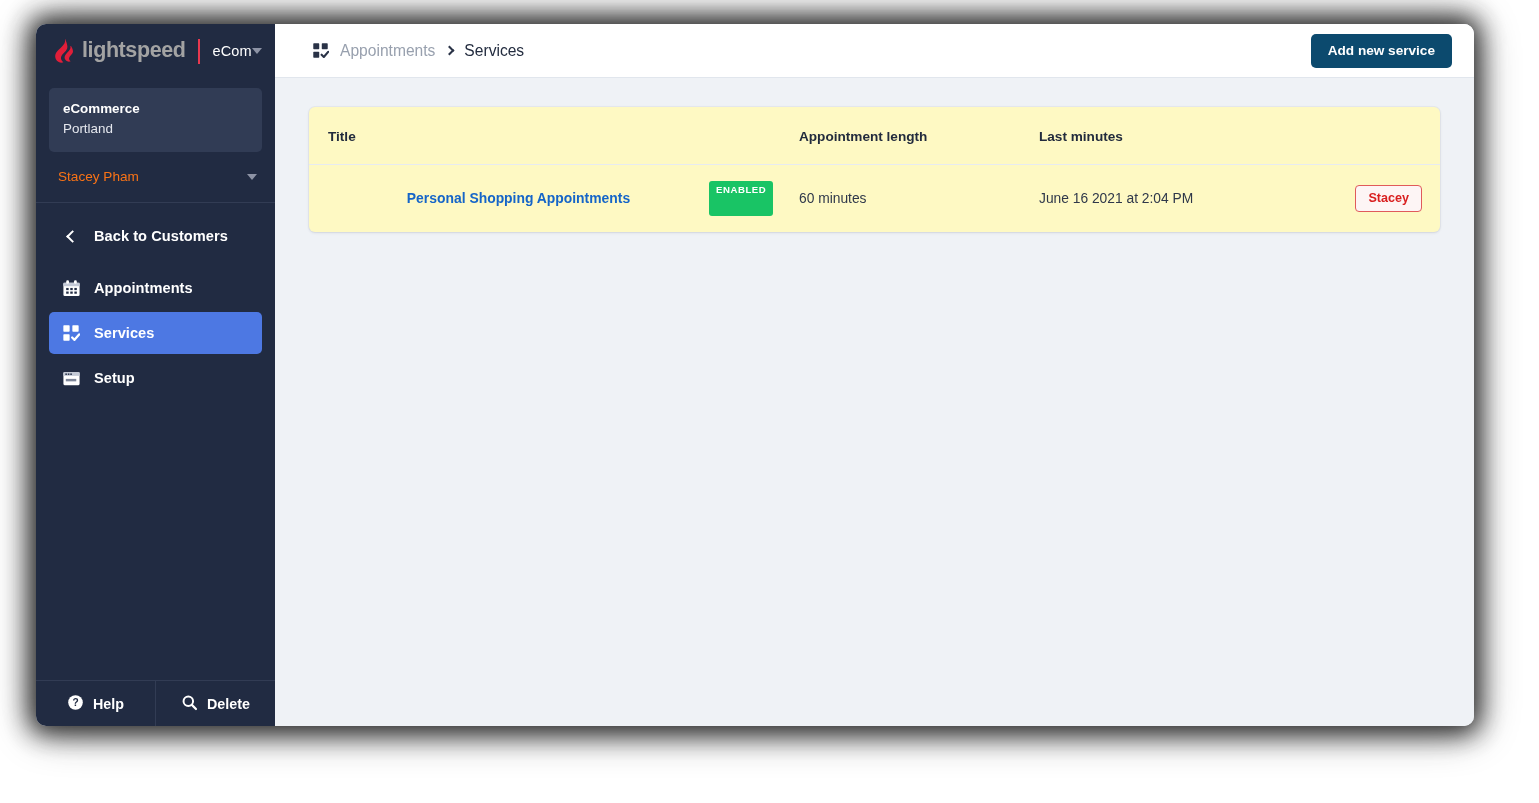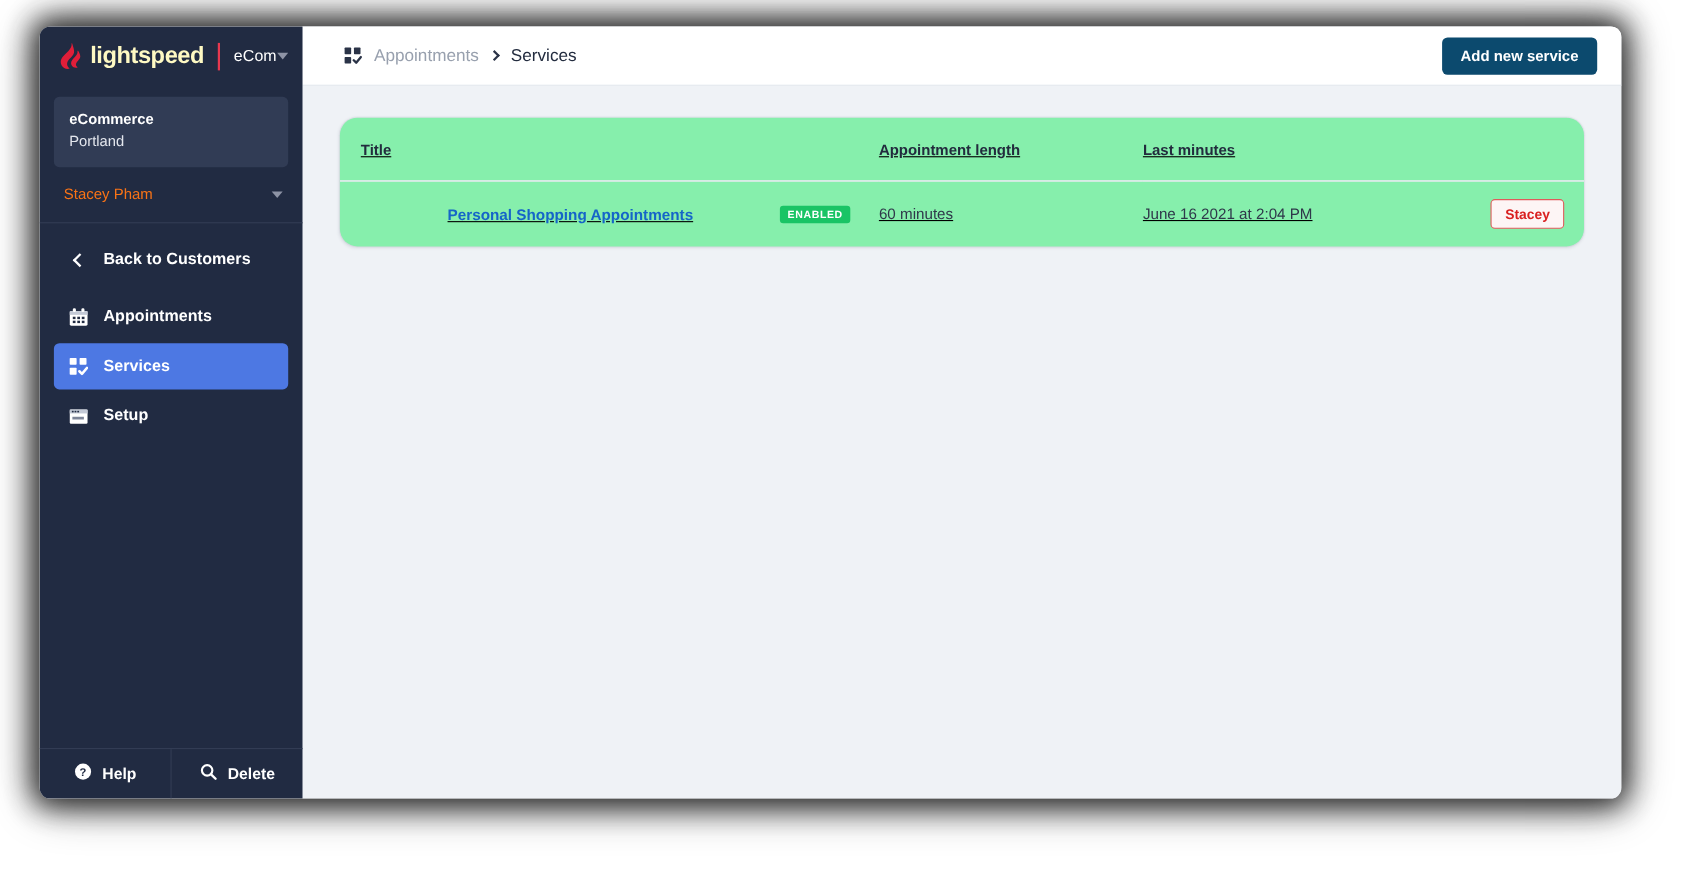--- a/index.html
+++ b/index.html
@@ -65,21 +65,21 @@
 
   .brand-bar {
     height: 54px;
     display: flex;
     align-items: center;
     padding: 0 14px 0 18px;
     flex-shrink: 0;
   }
   .flame { width: 21px; height: 24px; flex-shrink: 0; margin-right: 7px; }
   .brand-word {
-    color: #fef9c3;
+    color: #a3a3a3;
     font-size: 21.5px;
     font-weight: 700;
     letter-spacing: -0.4px;
     line-height: 1;
   }
   .brand-divider {
     width: 2px;
     height: 25px;
     background: #e8384f;
     margin: 0 13px 0 12px;
@@ -238,25 +238,24 @@
     cursor: pointer;
   }
 
   .content {
     flex: 1;
     padding: 29px 34px 0 34px;
     overflow: hidden;
   }
 
   .card {
-    background: #86efac;
-    border-radius: 16px;
+    background: #fef9c3;
+    border-radius: 6px;
     box-shadow: 0 1px 3px rgba(30,40,60,0.11), 0 0 0 1px rgba(30,40,60,0.035);
     overflow: hidden;
-    text-decoration: underline;
   }
 
   table.svc { width: 100%; border-collapse: collapse; table-layout: fixed; }
   table.svc th {
     text-align: left;
     font-size: 13.6px;
     font-weight: 700;
     color: #222b3d;
     padding: 22px 0 20px 0;
     border-bottom: 1px solid #e7ebf1;
@@ -280,21 +279,21 @@
     text-decoration: none;
     cursor: pointer;
   }
   .badge {
     display: inline-block;
     background: #19c465;
     color: #ffffff;
     font-size: 9.6px;
     font-weight: 700;
     letter-spacing: 0.55px;
-    padding: 4px 7px 3px 7px;
+    padding: 4px 7px 21px 7px;
     border-radius: 3px;
     line-height: 1;
   }
   .btn-delete {
     background: #fdf5f5;
     color: #d92020;
     border: 1px solid #e05b5b;
     border-radius: 4px;
     height: 27px;
     padding: 0 12px;

